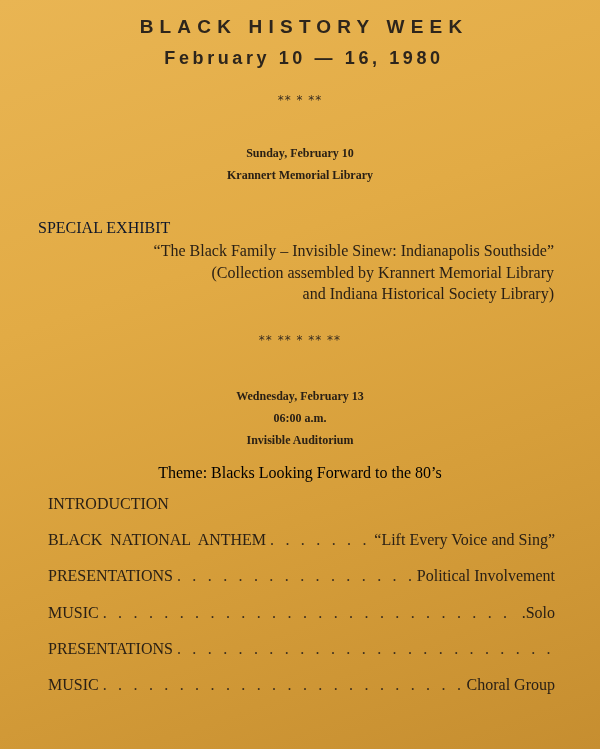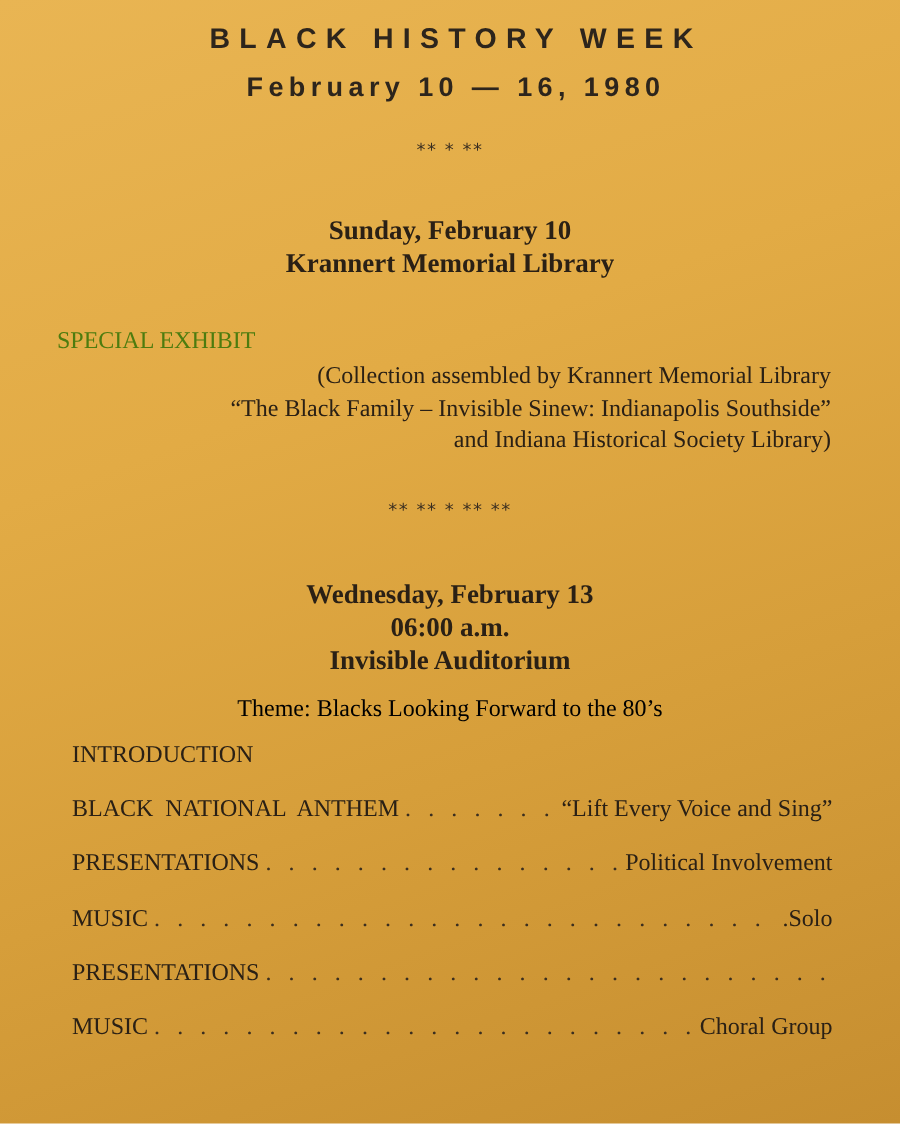--- a/index.html
+++ b/index.html
@@ -39,33 +39,33 @@
     .stars {
       font-size: 12px;
       letter-spacing: 1px;
       color: #3a2e20;
       font-family: "DejaVu Sans", sans-serif;
     }
     .stars1 { top: 93px; }
     .stars2 { top: 333px; }
 
     .event-head {
-      font-size: 18px;
+      font-size: 12px;
       font-weight: bold;
       line-height: 22px;
       color: #2a2015;
     }
     .e1 { top: 142px; }
     .e2 { top: 385px; }
 
     .exhibit-label {
       left: 38px;
       top: 219px;
       font-size: 16px;
-      color: #4d7c0f;
+      color: #0f172a;
     }
     .exhibit-block {
       right: 46px;
       top: 240px;
       font-size: 16px;
       line-height: 21.5px;
       text-align: right;
       color: #2a2015;
     }
 
@@ -106,22 +106,22 @@
 <div class="abs center subtitle sans">February 10 — 16, 1980</div>
 <div class="abs center stars stars1">** * **</div>
 
 <div class="abs center event-head e1">
   <div>Sunday, February 10</div>
   <div>Krannert Memorial Library</div>
 </div>
 
 <div class="abs exhibit-label">SPECIAL EXHIBIT</div>
 <div class="abs exhibit-block">
+  <div>“The Black Family – Invisible Sinew:  Indianapolis Southside”</div>
   <div>(Collection assembled by Krannert Memorial Library</div>
-  <div>“The Black Family – Invisible Sinew:  Indianapolis Southside”</div>
   <div>and Indiana Historical Society Library)</div>
 </div>
 
 <div class="abs center stars stars2">** ** * ** **</div>
 
 <div class="abs center event-head e2">
   <div>Wednesday, February 13</div>
   <div>06:00 a.m.</div>
   <div>Invisible Auditorium</div>
 </div>

